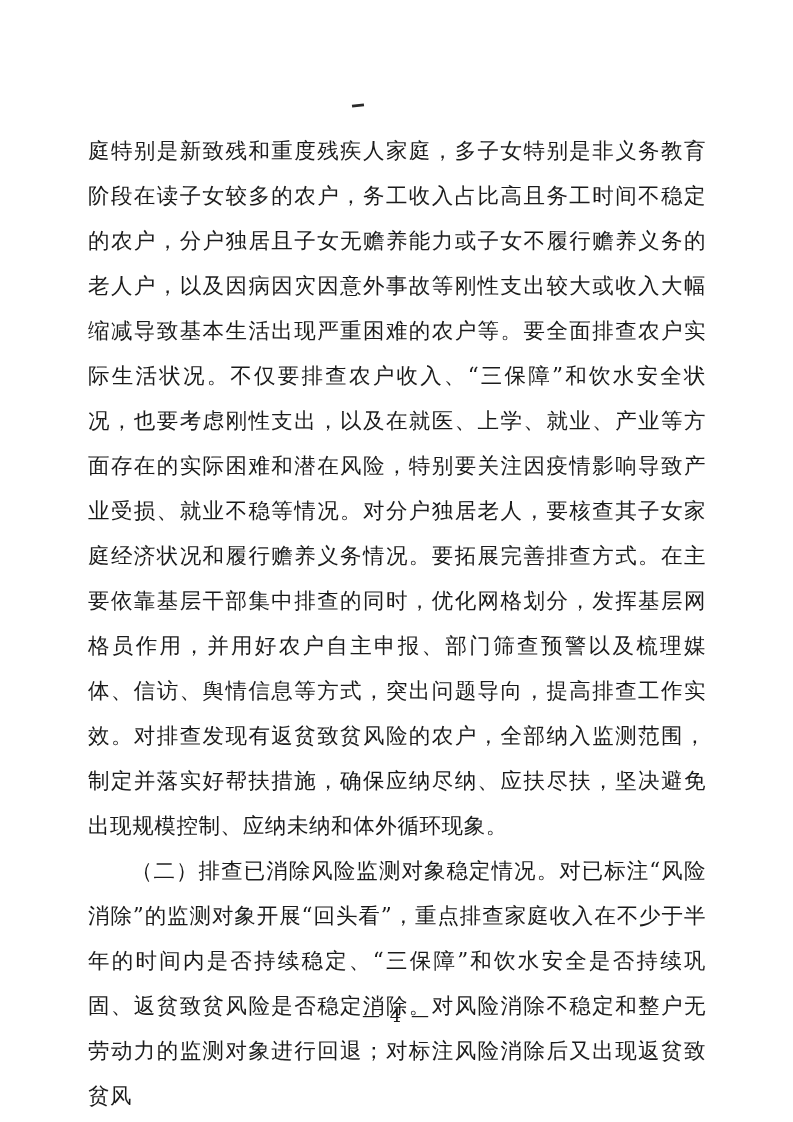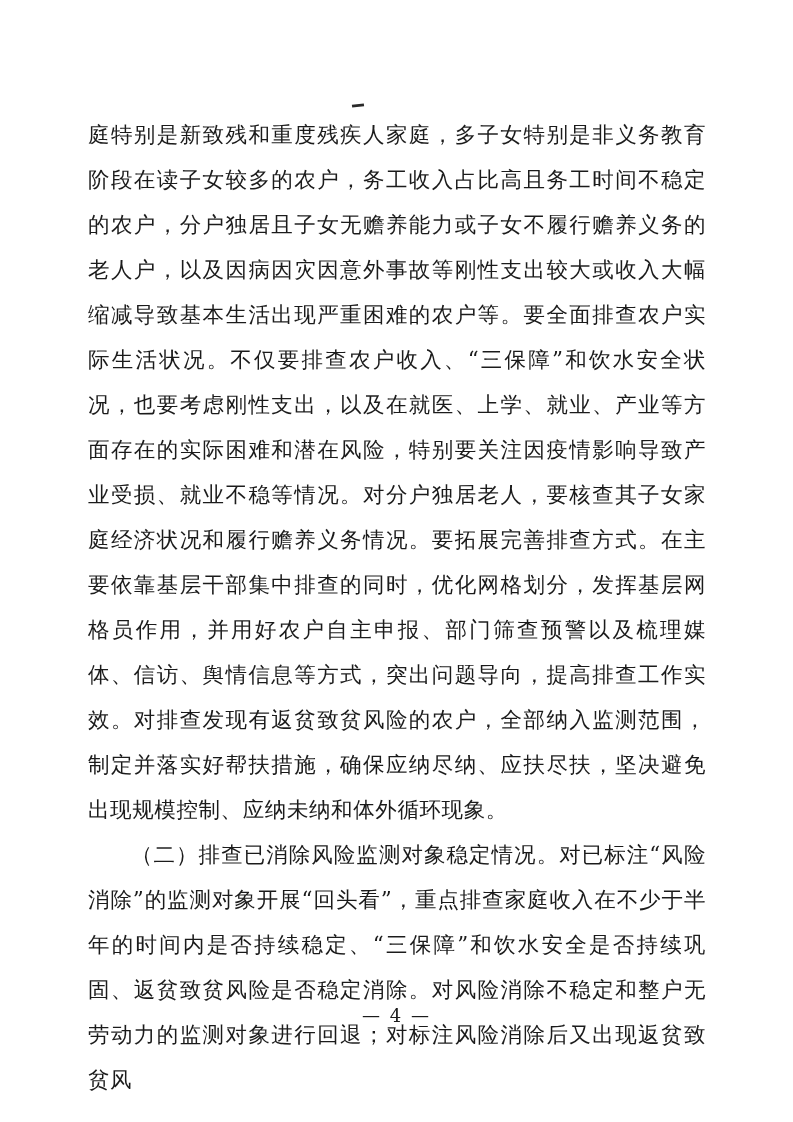--- a/index.html
+++ b/index.html
@@ -15,21 +15,21 @@
     width: 793px;
     height: 1122px;
     background: #ffffff;
     margin: 0 auto;
     overflow: hidden;
     box-sizing: border-box;
   }
   .doc-body {
     position: absolute;
     left: 88px;
-    top: 112px;
+    top: 128px;
     width: 618px;
   }
   .mark-dot {
     position: absolute;
     left: 352px;
     top: 104px;
     width: 12px;
     height: 3px;
     background: #2a2a2a;
     transform: rotate(-6deg);

